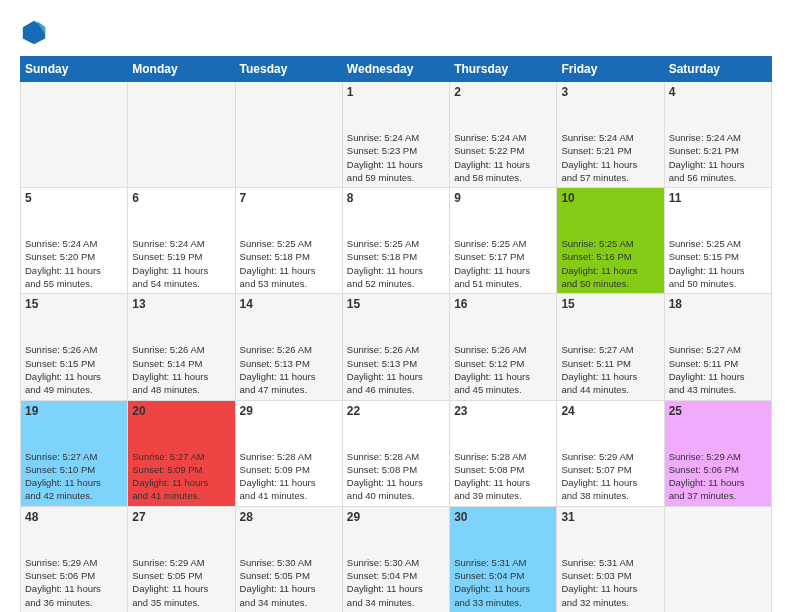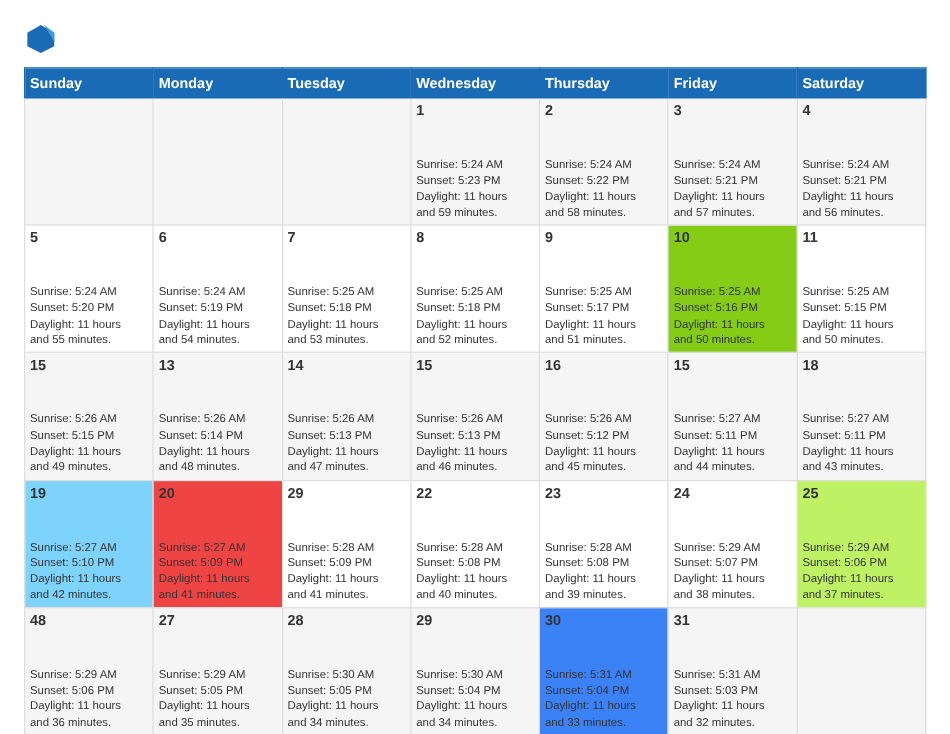--- a/index.html
+++ b/index.html
@@ -304,21 +304,21 @@
 Daylight: 11 hours
 and 39 minutes.</div>
           </td>
           <td style="background: rgb(255, 255, 255);">
             <div class="day-num">24</div>
             <div class="day-info" style="white-space: pre-line;">Sunrise: 5:29 AM
 Sunset: 5:07 PM
 Daylight: 11 hours
 and 38 minutes.</div>
           </td>
-          <td style="background: #bef264;">
+          <td style="background: #f0abfc;">
             <div class="day-num">25</div>
             <div class="day-info" style="white-space: pre-line;">Sunrise: 5:29 AM
 Sunset: 5:06 PM
 Daylight: 11 hours
 and 37 minutes.</div>
           </td>
         </tr>
         <tr>
           <td style="background: rgb(245, 245, 245);">
             <div class="day-num">48</div>
@@ -341,21 +341,21 @@
 Daylight: 11 hours
 and 34 minutes.</div>
           </td>
           <td style="background: rgb(245, 245, 245);">
             <div class="day-num">29</div>
             <div class="day-info" style="white-space: pre-line;">Sunrise: 5:30 AM
 Sunset: 5:04 PM
 Daylight: 11 hours
 and 34 minutes.</div>
           </td>
-          <td style="background: #3b82f6;">
+          <td style="background: #7dd3fc;">
             <div class="day-num">30</div>
             <div class="day-info" style="white-space: pre-line;">Sunrise: 5:31 AM
 Sunset: 5:04 PM
 Daylight: 11 hours
 and 33 minutes.</div>
           </td>
           <td style="background: rgb(245, 245, 245);">
             <div class="day-num">31</div>
             <div class="day-info" style="white-space: pre-line;">Sunrise: 5:31 AM
 Sunset: 5:03 PM

